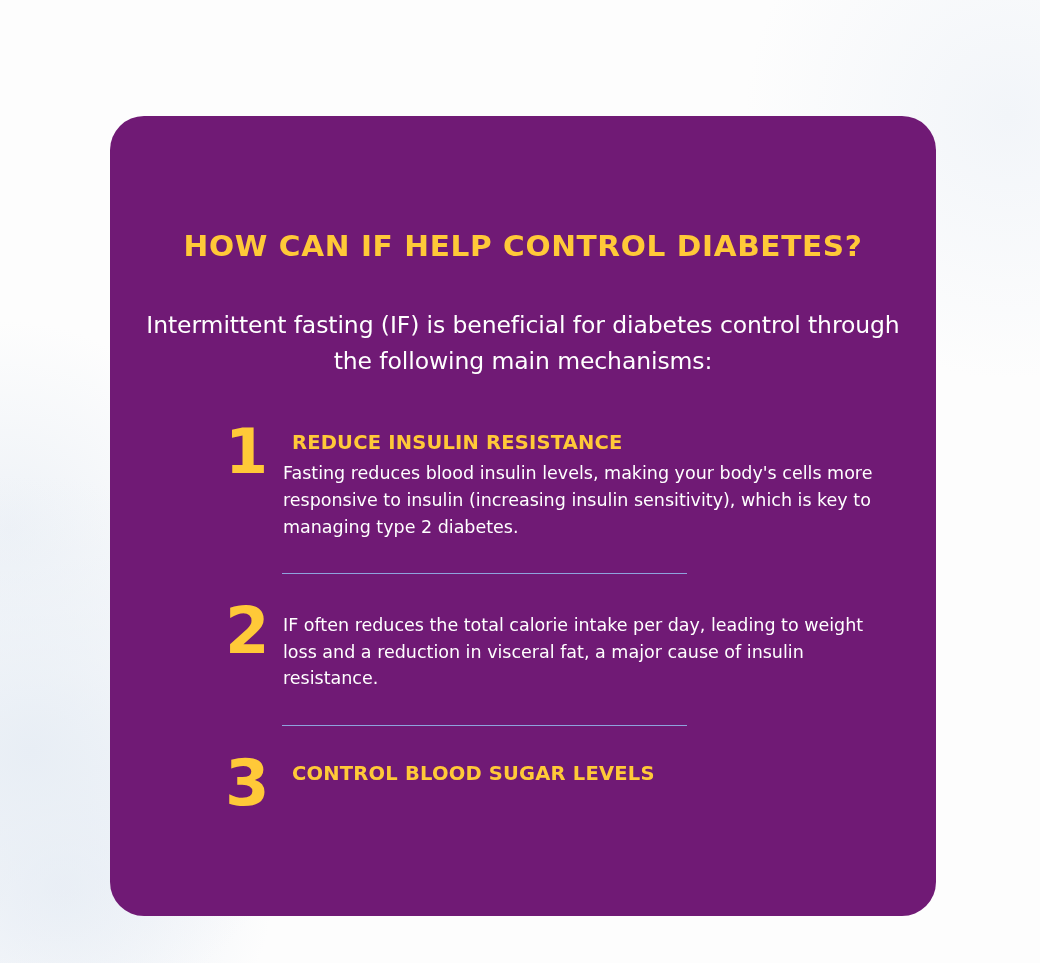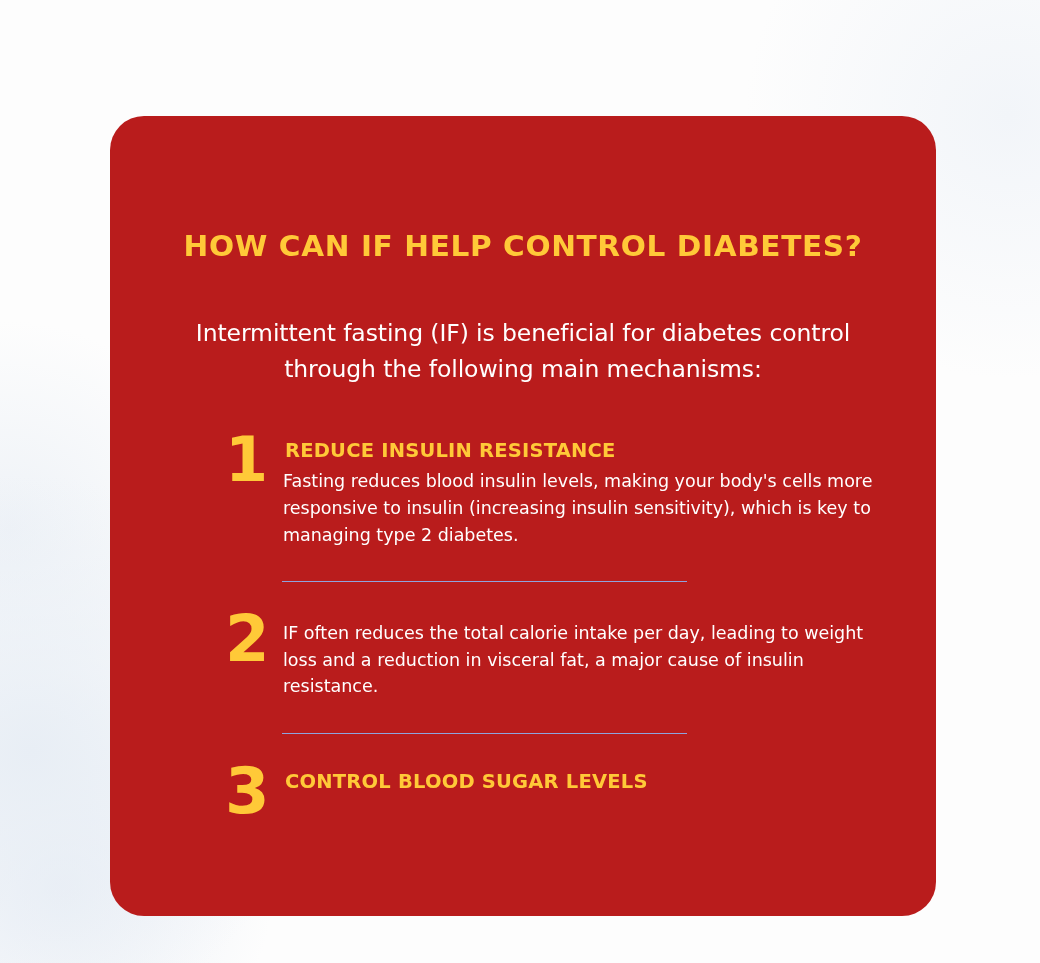--- a/index.html
+++ b/index.html
@@ -25,21 +25,21 @@
       radial-gradient(circle at 97% 12%, #f2f5f9 0%, rgba(242,245,249,0) 20%),
       #fdfdfd;
   }
 
   .card {
     position: absolute;
     left: 110px;
     top: 116px;
     width: 826px;
     height: 800px;
-    background: #b91c1c;
+    background: #701a75;
     border-radius: 34px;
     box-sizing: border-box;
     padding: 0;
   }
 
   .card-title {
     color: #FFC938;
     font-family: "DejaVu Sans", sans-serif;
     font-weight: bold;
     font-size: 29px;
@@ -50,21 +50,21 @@
     text-transform: uppercase;
     transform: scaleX(1.02);
   }
 
   .card-subtitle {
     color: #ffffff;
     font-family: "DejaVu Sans", sans-serif;
     font-size: 23.5px;
     line-height: 1.52;
     text-align: center;
-    margin: 8px;
+    margin: 0;
     padding: 45px 36px 0 36px;
     letter-spacing: -0.1px;
   }
 
   .items {
     margin-top: 42px;
     padding-left: 115px;
     padding-right: 42px;
   }
 
@@ -90,21 +90,21 @@
     flex: 1 1 auto;
     padding-top: 10px;
   }
 
   .item-heading {
     color: #FFC938;
     font-family: "DejaVu Sans", sans-serif;
     font-weight: bold;
     font-size: 19.5px;
     letter-spacing: 0.2px;
-    margin: 0 0 6px 4px;
+    margin: 0 0 6px 11px;
     text-transform: uppercase;
   }
 
   .item-text {
     color: #ffffff;
     font-family: "DejaVu Sans", sans-serif;
     font-size: 17.5px;
     line-height: 1.52;
     margin: 2px;
   }

